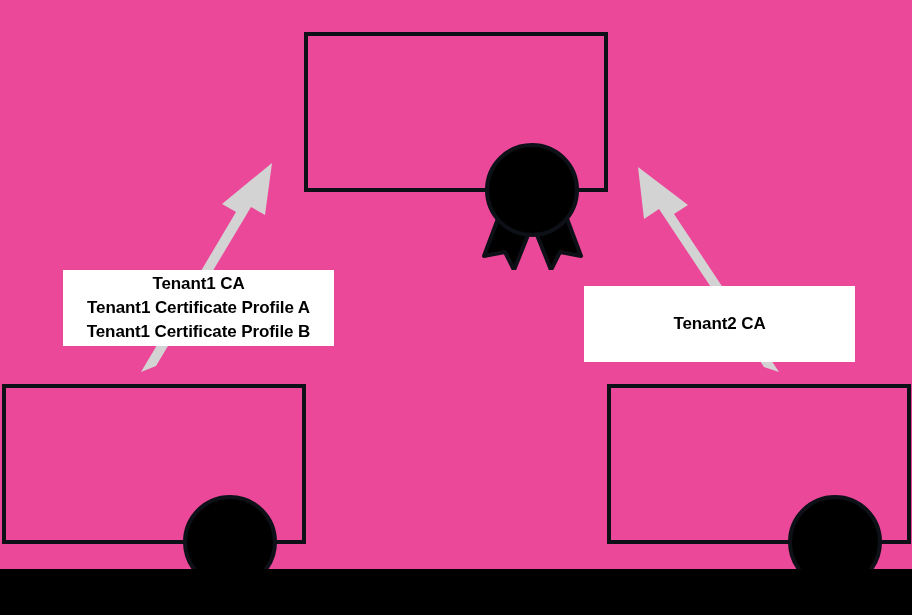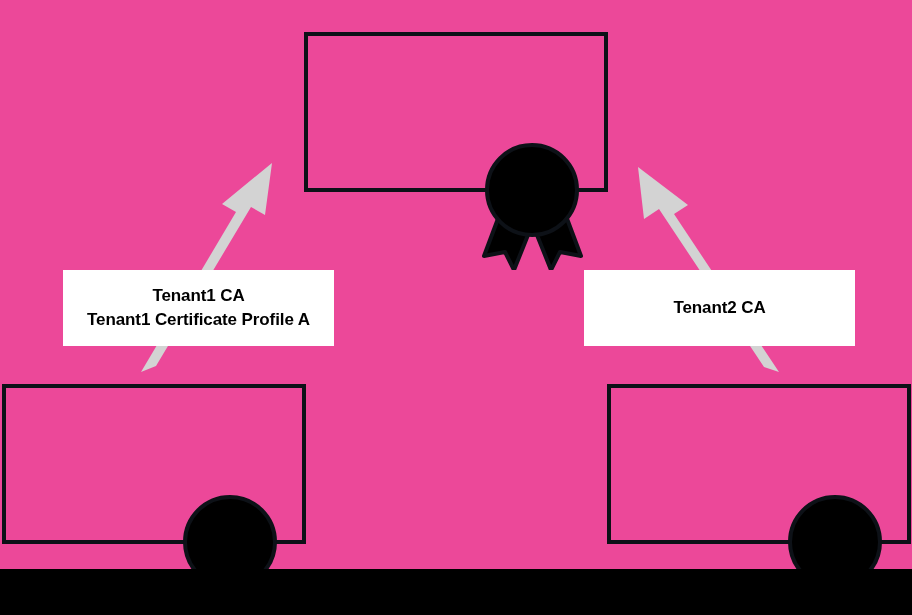--- a/index.html
+++ b/index.html
@@ -105,19 +105,20 @@
                L 638 167
                L 644 219
                L 659 209
                L 764 367 Z" fill="#d3d3d3"></path>
     </g>
   </svg>
 
   <div class="label-box" style="left:63px; top:270px; width:271px; height:76px;">
     <span class="label-line first">Tenant1 CA</span>
     <span class="label-line">Tenant1 Certificate Profile A</span>
+    <span class="label-line">Tenant1 Certificate Profile B</span>
   </div>
 
-  <div class="label-box" style="left:584px; top:270px; width:271px; height:76px;">
+  <div class="label-box" style="left:584px; top:286px; width:271px; height:76px;">
     <span class="label-line first">Tenant2 CA</span>
   </div>
 
 </div>
 
 </body></html>

